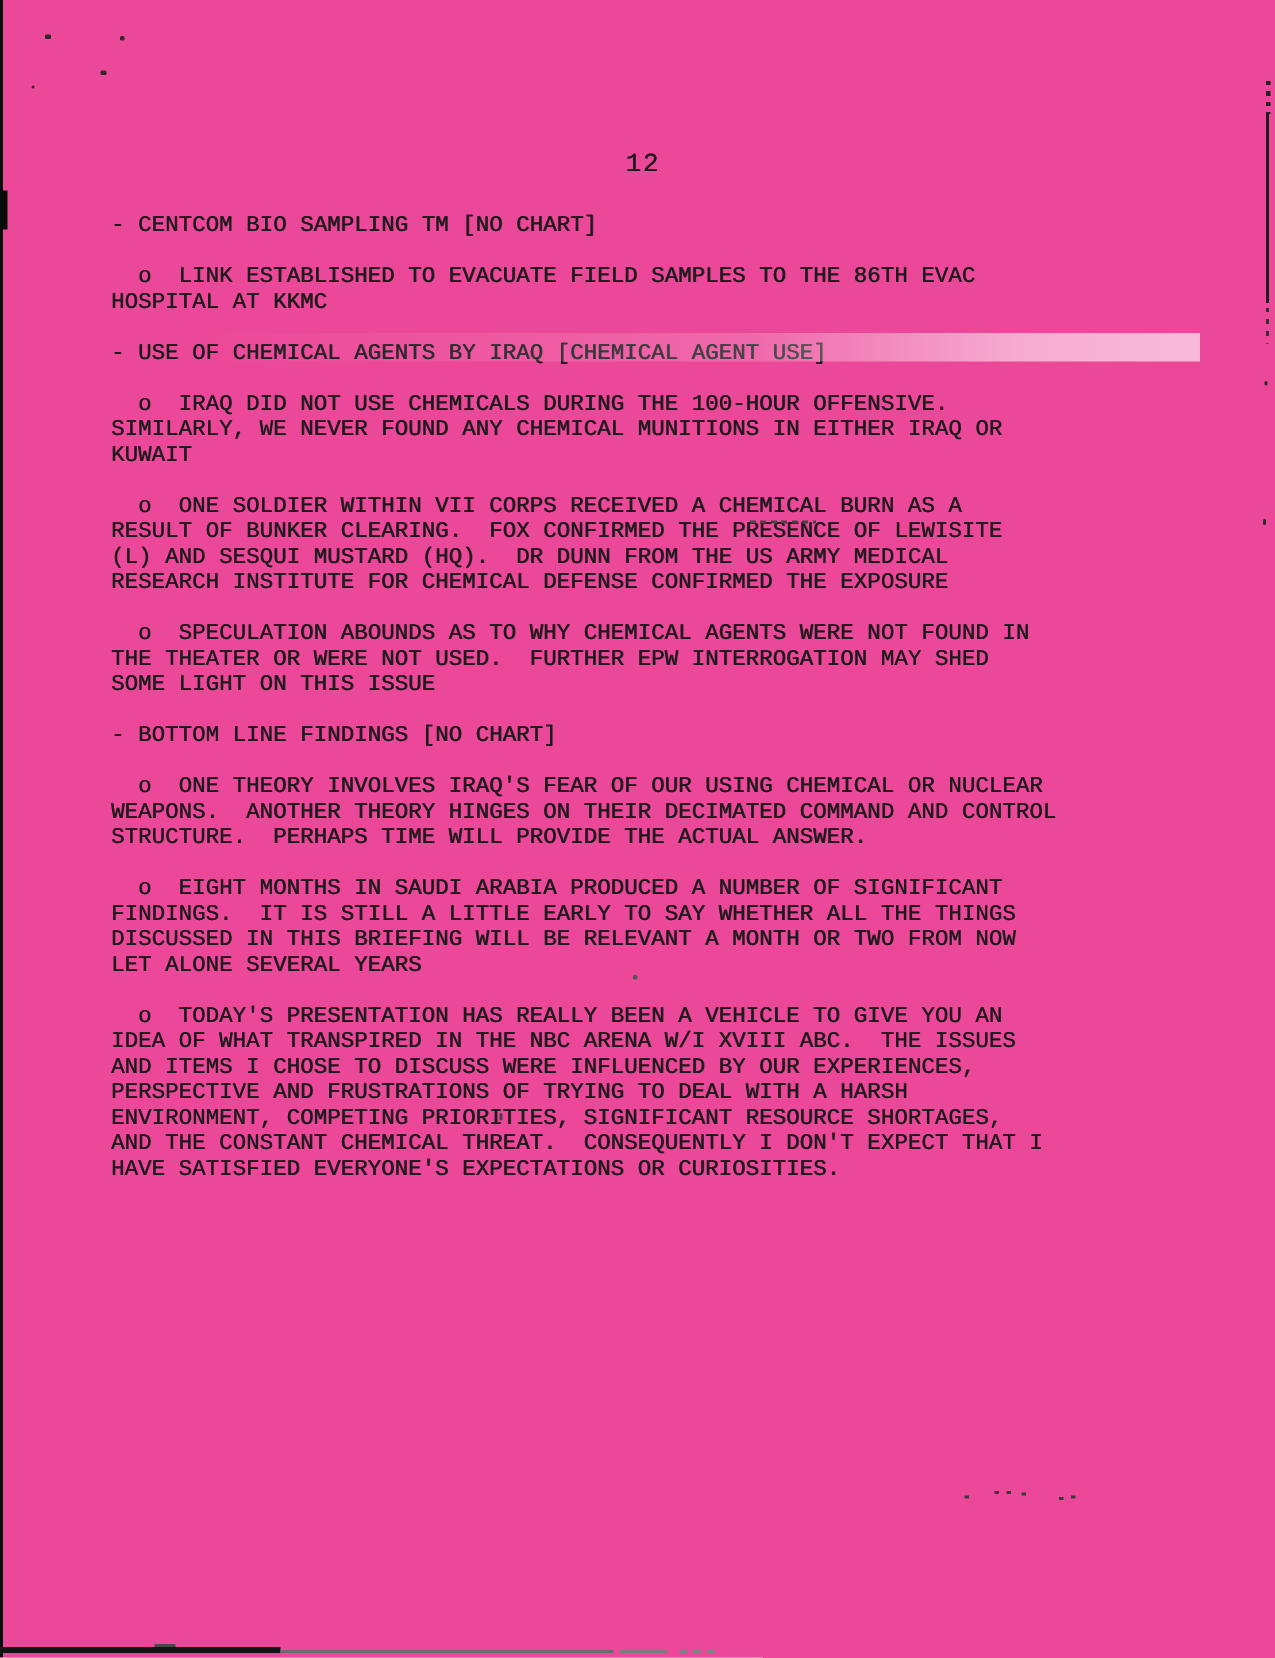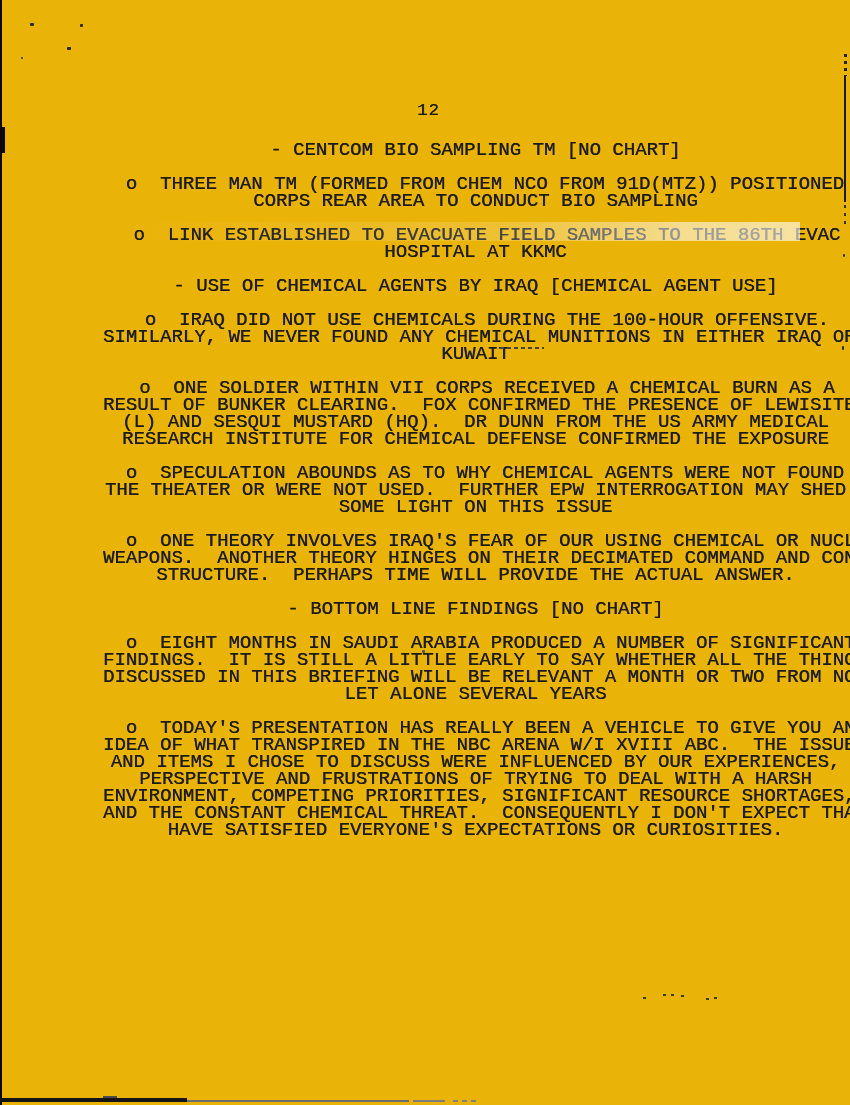--- a/index.html
+++ b/index.html
@@ -1,41 +1,39 @@
 <!DOCTYPE html>
 <html><head>
 <meta charset="utf-8">
 <style>
   * { margin: 0; padding: 0; box-sizing: border-box; }
   html, body { width: 850px; height: 1105px; overflow: hidden; }
   body { background: #ffffff; position: relative; }
 
   .scan-page {
     position: absolute; inset: 0;
-    background: #eab308;
+    background: #ec4899;
     font-family: "Liberation Mono", "DejaVu Sans Mono", monospace;
     color: #1b1b1b;
-    text-align: center;
   }
 
   .page-number {
     position: absolute;
     left: 417px; top: 102px;
     font-size: 17.4px; line-height: 17px;
     letter-spacing: 1px;
     text-shadow: 0.4px 0 0 rgba(20,20,20,0.75);
   }
 
   .doc-body {
     position: absolute;
     left: 74px; top: 142px;
     width: 745px;
-    font-size: 19px;
+    font-size: 15px;
     line-height: 17px;
-    margin-left: 29px;
   }
   .para {
     white-space: pre;
     margin-bottom: 17px; 
     text-shadow: 0.4px 0 0 rgba(20,20,20,0.70), 0 0.3px 0 rgba(20,20,20,0.35);
   }
 
   
   .artifact { position: absolute; }
 
@@ -91,39 +89,37 @@
 </style>
 </head>
 <body>
 
 <div class="scan-page">
 
   <div class="page-number">12</div>
 
   <div class="doc-body">
       <div class="para heading">- CENTCOM BIO SAMPLING TM [NO CHART]</div>
-      <div class="para bullet">  o  THREE MAN TM (FORMED FROM CHEM NCO FROM 91D(MTZ)) POSITIONED IN
-CORPS REAR AREA TO CONDUCT BIO SAMPLING</div>
       <div class="para bullet">  o  LINK ESTABLISHED TO EVACUATE FIELD SAMPLES TO THE 86TH EVAC
 HOSPITAL AT KKMC</div>
       <div class="para heading">- USE OF CHEMICAL AGENTS BY IRAQ [CHEMICAL AGENT USE]</div>
       <div class="para bullet">  o  IRAQ DID NOT USE CHEMICALS DURING THE 100-HOUR OFFENSIVE.
 SIMILARLY, WE NEVER FOUND ANY CHEMICAL MUNITIONS IN EITHER IRAQ OR
 KUWAIT</div>
       <div class="para bullet">  o  ONE SOLDIER WITHIN VII CORPS RECEIVED A CHEMICAL BURN AS A
 RESULT OF BUNKER CLEARING.  FOX CONFIRMED THE PRESENCE OF LEWISITE
 (L) AND SESQUI MUSTARD (HQ).  DR DUNN FROM THE US ARMY MEDICAL
 RESEARCH INSTITUTE FOR CHEMICAL DEFENSE CONFIRMED THE EXPOSURE</div>
       <div class="para bullet">  o  SPECULATION ABOUNDS AS TO WHY CHEMICAL AGENTS WERE NOT FOUND IN
 THE THEATER OR WERE NOT USED.  FURTHER EPW INTERROGATION MAY SHED
 SOME LIGHT ON THIS ISSUE</div>
+      <div class="para heading">- BOTTOM LINE FINDINGS [NO CHART]</div>
       <div class="para bullet">  o  ONE THEORY INVOLVES IRAQ'S FEAR OF OUR USING CHEMICAL OR NUCLEAR
 WEAPONS.  ANOTHER THEORY HINGES ON THEIR DECIMATED COMMAND AND CONTROL
 STRUCTURE.  PERHAPS TIME WILL PROVIDE THE ACTUAL ANSWER.</div>
-      <div class="para heading">- BOTTOM LINE FINDINGS [NO CHART]</div>
       <div class="para bullet">  o  EIGHT MONTHS IN SAUDI ARABIA PRODUCED A NUMBER OF SIGNIFICANT
 FINDINGS.  IT IS STILL A LITTLE EARLY TO SAY WHETHER ALL THE THINGS
 DISCUSSED IN THIS BRIEFING WILL BE RELEVANT A MONTH OR TWO FROM NOW
 LET ALONE SEVERAL YEARS</div>
       <div class="para bullet">  o  TODAY'S PRESENTATION HAS REALLY BEEN A VEHICLE TO GIVE YOU AN
 IDEA OF WHAT TRANSPIRED IN THE NBC ARENA W/I XVIII ABC.  THE ISSUES
 AND ITEMS I CHOSE TO DISCUSS WERE INFLUENCED BY OUR EXPERIENCES,
 PERSPECTIVE AND FRUSTRATIONS OF TRYING TO DEAL WITH A HARSH
 ENVIRONMENT, COMPETING PRIORITIES, SIGNIFICANT RESOURCE SHORTAGES,
 AND THE CONSTANT CHEMICAL THREAT.  CONSEQUENTLY I DON'T EXPECT THAT I

